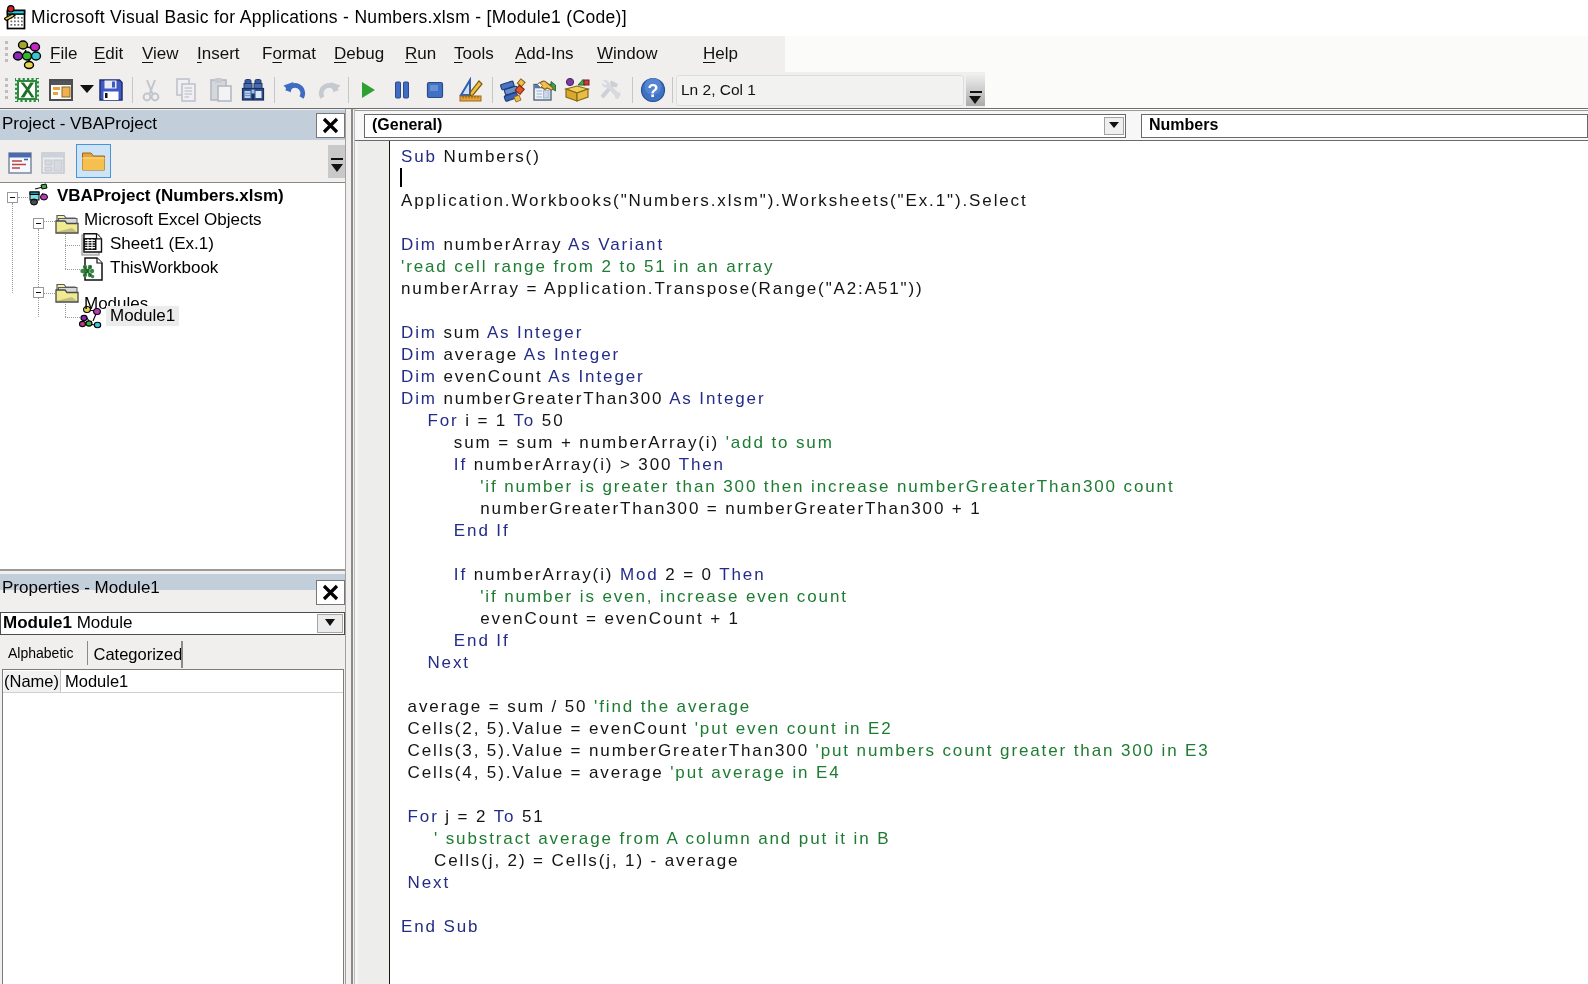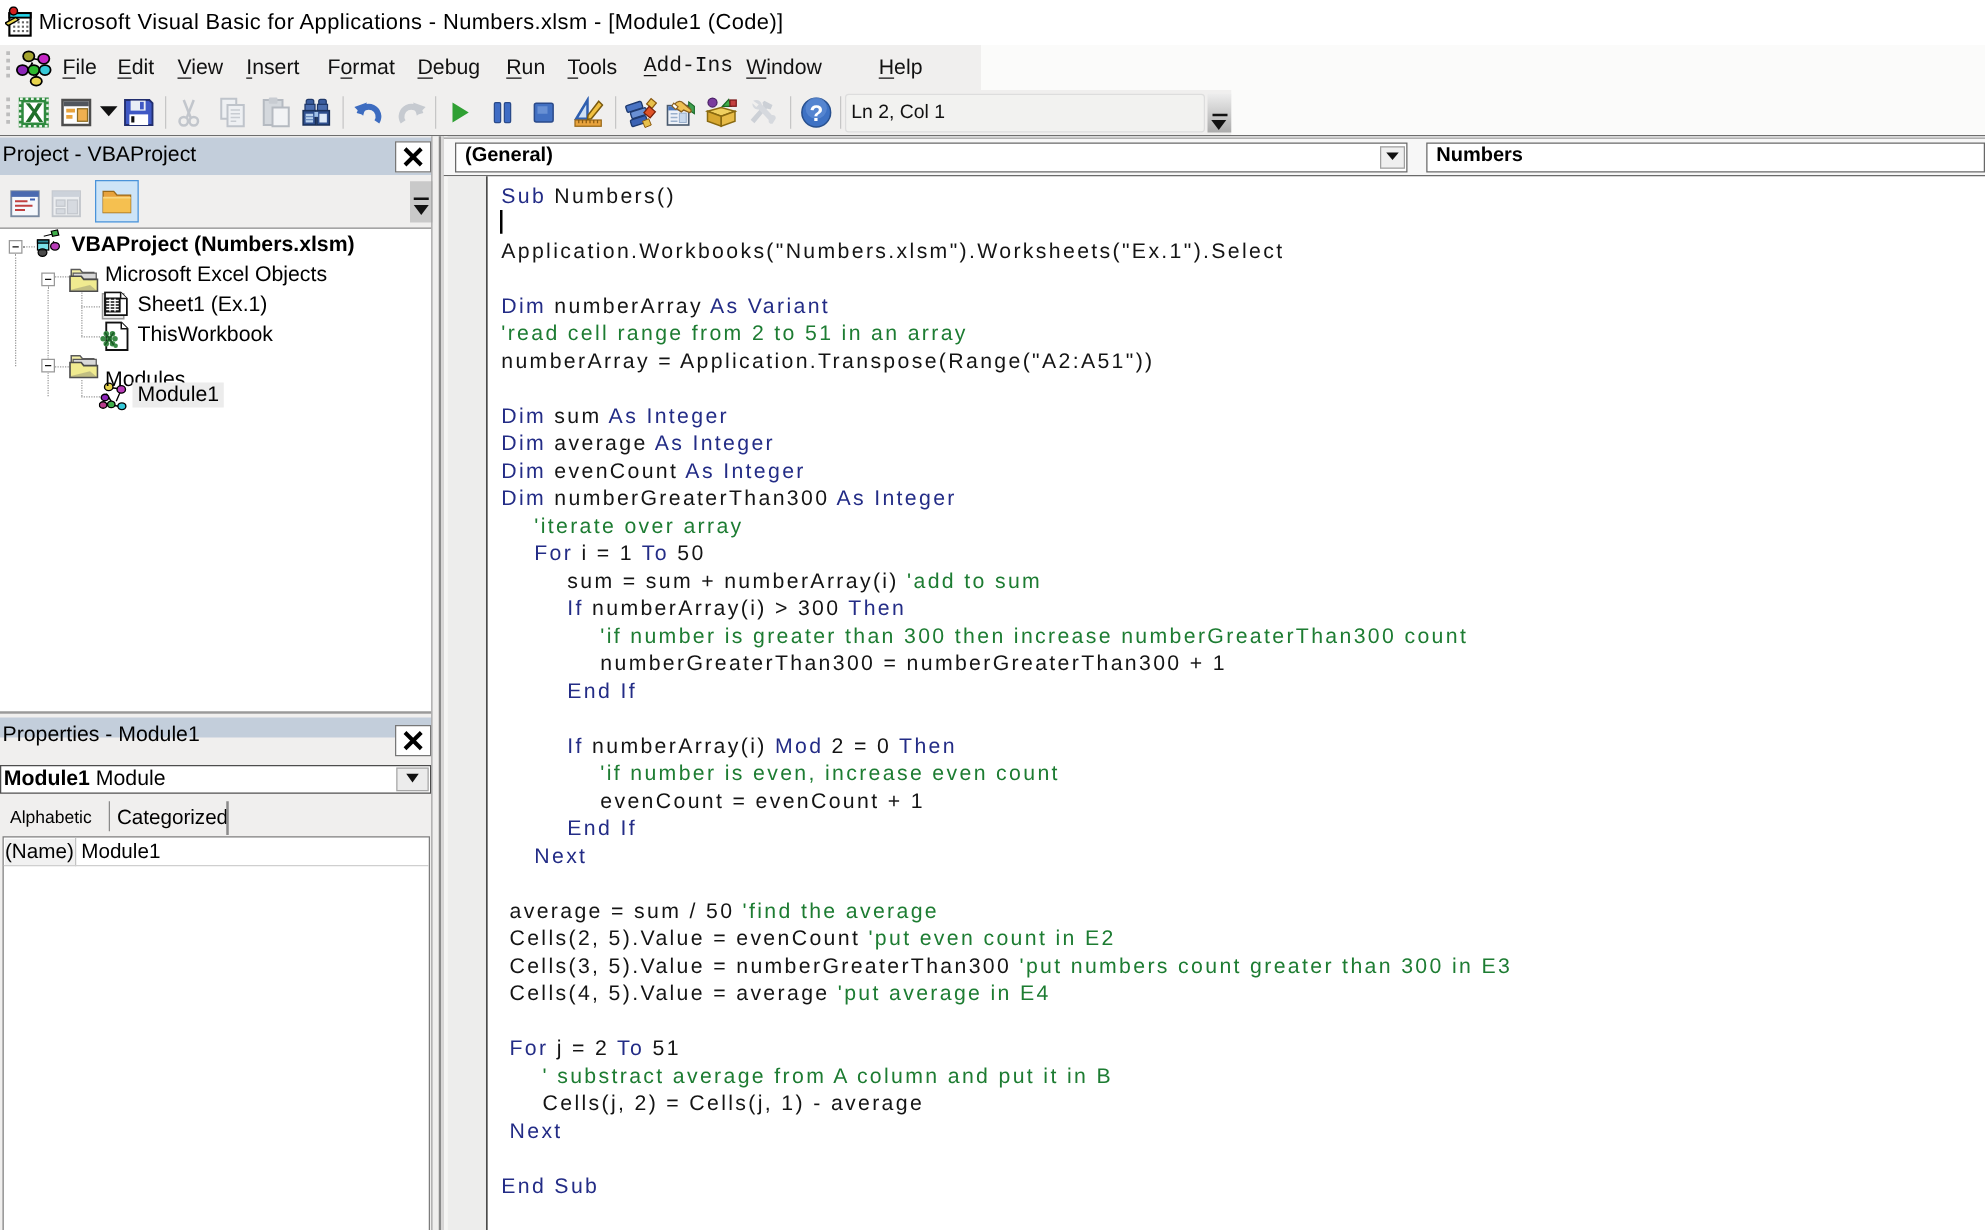--- a/index.html
+++ b/index.html
@@ -79,21 +79,21 @@
 </g>
 </svg>
 <div class="abs menuitem" style="left:50px;"><u>F</u>ile</div>
 <div class="abs menuitem" style="left:94px;"><u>E</u>dit</div>
 <div class="abs menuitem" style="left:142px;"><u>V</u>iew</div>
 <div class="abs menuitem" style="left:197px;"><u>I</u>nsert</div>
 <div class="abs menuitem" style="left:262px;">F<u>o</u>rmat</div>
 <div class="abs menuitem" style="left:334px;"><u>D</u>ebug</div>
 <div class="abs menuitem" style="left:405px;"><u>R</u>un</div>
 <div class="abs menuitem" style="left:454px;text-align:right;"><u>T</u>ools</div>
-<div class="abs menuitem" style="left:515px;font-family:Liberation Mono, monospace;"><u>A</u>dd-Ins</div>
+<div class="abs menuitem" style="left:515px;"><u>A</u>dd-Ins</div>
 <div class="abs menuitem" style="left:597px;"><u>W</u>indow</div>
 <div class="abs menuitem" style="left:703px;"><u>H</u>elp</div>
 <div class="abs grip" style="left:5px; top:78px;">
     <i></i>
     <i></i>
     <i></i>
     <i></i>
   </div>
 <div class="abs tsep" style="left:132px;"></div>
 <div class="abs tsep" style="left:274px;"></div>
@@ -376,21 +376,20 @@
 <div>Application.Workbooks("Numbers.xlsm").Worksheets("Ex.1").Select</div>
 <div>&nbsp;</div>
 <div><span class="k">Dim</span> numberArray <span class="k">As</span> <span class="k">Variant</span></div>
 <div><span class="c">'read cell range from 2 to 51 in an array</span></div>
 <div>numberArray = Application.Transpose(Range("A2:A51"))</div>
 <div>&nbsp;</div>
 <div><span class="k">Dim</span> sum <span class="k">As</span> <span class="k">Integer</span></div>
 <div><span class="k">Dim</span> average <span class="k">As</span> <span class="k">Integer</span></div>
 <div><span class="k">Dim</span> evenCount <span class="k">As</span> <span class="k">Integer</span></div>
 <div><span class="k">Dim</span> numberGreaterThan300 <span class="k">As</span> <span class="k">Integer</span></div>
-<div><span class="c">    'iterate over array</span></div>
 <div>    <span class="k">For</span> i = 1 <span class="k">To</span> 50</div>
 <div>        sum = sum + numberArray(i) <span class="c">'add to sum</span></div>
 <div>        <span class="k">If</span> numberArray(i) &gt; 300 <span class="k">Then</span></div>
 <div><span class="c">            'if number is greater than 300 then increase numberGreaterThan300 count</span></div>
 <div>            numberGreaterThan300 = numberGreaterThan300 + 1</div>
 <div>        <span class="k">End If</span></div>
 <div>&nbsp;</div>
 <div>        <span class="k">If</span> numberArray(i) <span class="k">Mod</span> 2 = 0 <span class="k">Then</span></div>
 <div><span class="c">            'if number is even, increase even count</span></div>
 <div>            evenCount = evenCount + 1</div>

